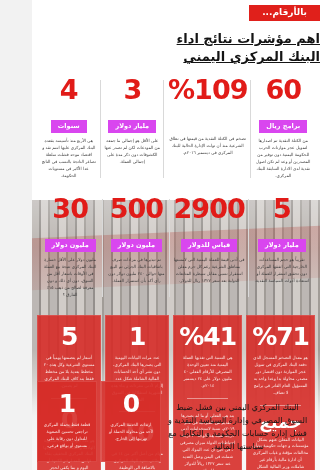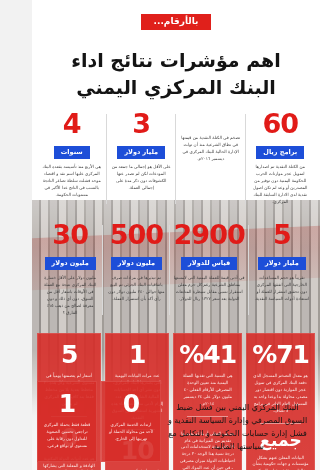--- a/index.html
+++ b/index.html
@@ -29,46 +29,46 @@
     content:"";position:absolute;left:0;right:0;bottom:0;height:120px;
     background:linear-gradient(180deg,rgba(255,255,255,0) 0%,rgba(250,250,250,.85) 55%,#f7f7f7 100%);
   }
   .backdrop-band{
     position:absolute;left:0;right:0;top:232px;height:52px;
     background:linear-gradient(180deg,rgba(176,60,52,.28),rgba(176,60,52,.12));
     transform:skewY(-2.5deg);
   }
 
   
-  .hdr{position:relative;text-align:center;padding-top:9px;}
+  .hdr{position:relative;text-align:right;}
   .badge{
     display:inline-block;background:#e0201b;color:#fff;
     font-size:9px;font-weight:bold;line-height:1;
     padding:3px 13px 4px;letter-spacing:.2px;
   }
   .title{
-    margin-top:17px;font-size:19px;font-weight:bold;line-height:1.42;
-    color:#141414;letter-spacing:-.1px;
+    margin-top:9px;font-size:13px;font-weight:bold;line-height:1.42;
+    color:#141414;letter-spacing:-.1px;text-decoration:underline;
   }
 
   
   .light-row{position:relative;display:flex;padding:0 5px;margin-top:9px;}
   .light-cell{
     flex:1;position:relative;text-align:center;padding:0 4px 6px;
   }
   .light-cell + .light-cell:before{
     content:"";position:absolute;right:0;top:4px;bottom:8px;width:1px;
     background:#d9d9d9;
   }
   .big-red{
     font-size:27px;font-weight:bold;color:#e11b18;line-height:1;
     letter-spacing:-1px;font-family:"DejaVu Sans","Liberation Sans",sans-serif;
   }
   .chip{
-    display:inline-block;margin-top:9px;background:#1d4ed8;color:#fff;
+    display:inline-block;margin-top:17px;background:#d946ef;color:#fff;
     font-size:6.5px;font-weight:bold;line-height:1;padding:3px 7px 4px;
   }
   .chip.ghost{visibility:hidden;}
   .desc{
     margin-top:5px;font-size:4.2px;line-height:1.65;color:#3b3b3b;
     text-align:center;
   }
 
   
   .cards{position:relative;display:flex;gap:4px;padding:0 5px;margin-top:10px;}
@@ -122,20 +122,21 @@
     </div>
   </div>
 
   <div class="light-row">
     <div class="light-cell">
       <div class="big-red">60</div>
       <div class="chip">برامج ريال</div>
       <div class="desc">من الكتلة النقدية تم اصدارها لتمويل عجز موازنات الحرب للحكومة اليمنية دون توفير من المصدرين أو وعد لم تكن اصول نقدية لدى الادارة السابقة للبنك المركزي.</div>
     </div>
     <div class="light-cell">
+      <div class="big-red">%109</div>
       <div class="chip ghost"></div>
       <div class="desc">تضخم في الكتلة النقدية من قيمتها في نطاق الشرعية منذ أن تولت الإدارة الحالية للبنك المركزي في ديسمبر ٢٠١٦م.</div>
     </div>
     <div class="light-cell">
       <div class="big-red">3</div>
       <div class="chip">مليار دولار</div>
       <div class="desc">على الأقل هو إجمالي ما جمعه من المودعات لكن لم تصدر عنها الكشوفات دون ذكر مدة على إجمالي العملة.</div>
     </div>
     <div class="light-cell">
       <div class="big-red">4</div>

